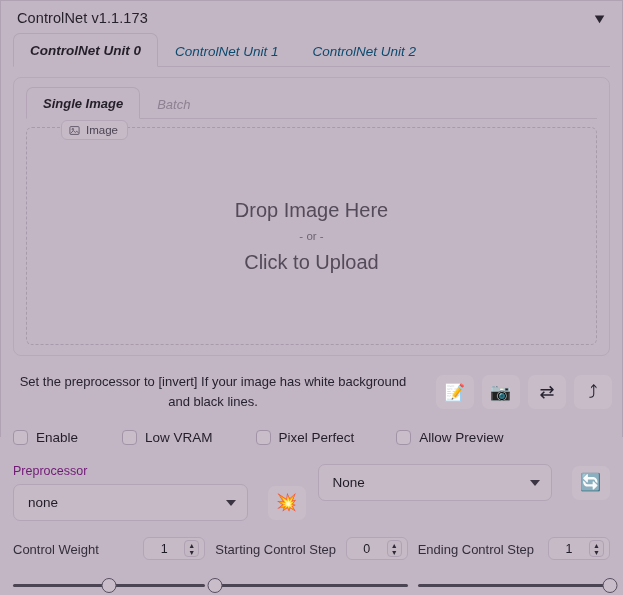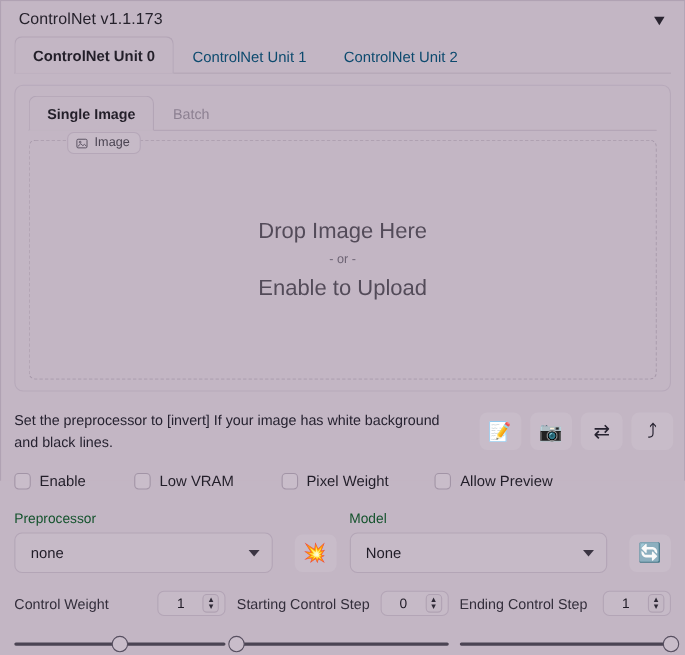--- a/index.html
+++ b/index.html
@@ -28,20 +28,21 @@
     font-size:13px;color:#2a2531;line-height:1;cursor:pointer;
     transform:scaleX(1.25);
   }
 
   
   .tabs-row{
     display:flex;align-items:flex-end;
     margin:0 12px;
     border-bottom:1px solid #b3a5b6;
     position:relative;
+    font-style:italic;
   }
   .tab{
     padding:9px 16px 8px 16px;
     font-size:13.5px;color:#0c4a6e;cursor:pointer;
     border:1px solid transparent;border-bottom:none;
     border-radius:7px 7px 0 0;
     position:relative;top:1px;white-space:nowrap;
   }
   .tab.active{
     color:#231f29;font-weight:bold;
@@ -55,23 +56,24 @@
     margin:10px 12px 0 12px;
     border:1px solid #b7a9ba;
     border-radius:8px;
     background:#c3b6c4;
     padding:8px 10px 10px 10px;
     box-sizing:border-box;
   }
 
   
   .subtabs-row{
-    display:flex;align-items:flex-start;
+    display:flex;align-items:flex-end;
     border-bottom:1px solid #b3a5b6;
     margin:0 2px 0 2px;
+    font-style:italic;
   }
   .subtab{
     padding:8px 16px 7px 16px;
     font-size:13px;color:#8d8192;cursor:pointer;
     border:1px solid transparent;border-bottom:none;
     border-radius:7px 7px 0 0;
     position:relative;top:1px;
   }
   .subtab.active{
     color:#231f29;font-weight:bold;
@@ -103,21 +105,21 @@
   .dz-text{text-align:center;line-height:1.5;user-select:none;}
   .dz-line1,.dz-line3{font-size:20px;color:#534b59;}
   .dz-line2{font-size:11.5px;color:#6d6474;margin:3px 0 2px 0;}
 
   
   .hint-row{
     display:flex;align-items:center;justify-content:space-between;
     margin:16px 10px 0 12px;gap:10px;
   }
   .hint-text{
-    font-size:13px;color:#262230;line-height:1.55;max-width:400px;
+    font-size:13px;color:#262230;line-height:1.55;max-width:400px;text-align:center;
   }
   .tool-icons{display:flex;align-items:center;gap:8px;}
   .tool-btn{
     width:38px;height:34px;border-radius:7px;
     background:#c8bcc9;
     display:flex;align-items:center;justify-content:center;
     cursor:pointer;
     font-size:17px;line-height:1;
   }
   .tool-btn.glyph{color:#262230;font-size:18px;}
@@ -136,21 +138,21 @@
   .cb-label{font-size:13.5px;color:#221e29;white-space:nowrap;}
   .cb-gap1{width:44px;}
   .cb-gap2{width:43px;}
   .cb-gap3{width:42px;}
 
   
   .select-row{
     display:flex;margin:19px 12px 0 12px;gap:12px;
   }
   .select-col{flex:1;min-width:0;}
-  .field-label{font-size:12.5px;color:#14532d;margin-bottom:6px;}
+  .field-label{font-size:12.5px;color:#701a75;margin-bottom:6px;}
   .select-line{display:flex;align-items:center;gap:20px;}
   .select{
     flex:1;min-width:0;height:37px;
     border:1px solid #b3a5b6;border-radius:7px;
     background:#c6bac7;
     display:flex;align-items:center;justify-content:space-between;
     padding:0 11px 0 14px;box-sizing:border-box;cursor:pointer;
   }
   .select-value{font-size:13.5px;color:#201c27;}
   .select-arrow{
@@ -234,21 +236,21 @@
               <rect x="1.3" y="2.3" width="13.4" height="11.4" rx="1.6"></rect>
               <circle cx="5.6" cy="6.1" r="1.15"></circle>
               <path d="M2.2 12.2 L6.4 8.2 L9.2 10.8 L11.3 9.1 L14 11.6"></path>
             </svg>
           </span>
           <span>Image</span>
         </div>
         <div class="dz-text">
           <div class="dz-line1">Drop Image Here</div>
           <div class="dz-line2">- or -</div>
-          <div class="dz-line3">Enable to Upload</div>
+          <div class="dz-line3">Click to Upload</div>
         </div>
       </div>
     </div>
   </div>
 
   <div class="hint-row">
     <div class="hint-text">Set the preprocessor to [invert] If your image has white background and black lines.</div>
     <div class="tool-icons">
       <div class="tool-btn">📝</div>
       <div class="tool-btn">📷</div>
@@ -263,42 +265,41 @@
       <span class="cb-label">Enable</span>
     </div>
     <span class="cb-gap1"></span>
     <div class="cb-item">
       <span class="cb-box"></span>
       <span class="cb-label">Low VRAM</span>
     </div>
     <span class="cb-gap2"></span>
     <div class="cb-item">
       <span class="cb-box"></span>
-      <span class="cb-label">Pixel Weight</span>
+      <span class="cb-label">Pixel Perfect</span>
     </div>
     <span class="cb-gap3"></span>
     <div class="cb-item">
       <span class="cb-box"></span>
       <span class="cb-label">Allow Preview</span>
     </div>
   </div>
 
   <div class="select-row">
     <div class="select-col">
       <div class="field-label">Preprocessor</div>
       <div class="select-line">
         <div class="select">
           <span class="select-value">none</span>
           <span class="select-arrow"></span>
         </div>
         <div class="side-btn">💥</div>
       </div>
     </div>
     <div class="select-col">
-      <div class="field-label">Model</div>
       <div class="select-line">
         <div class="select">
           <span class="select-value">None</span>
           <span class="select-arrow"></span>
         </div>
         <div class="side-btn">🔄</div>
       </div>
     </div>
   </div>
 

